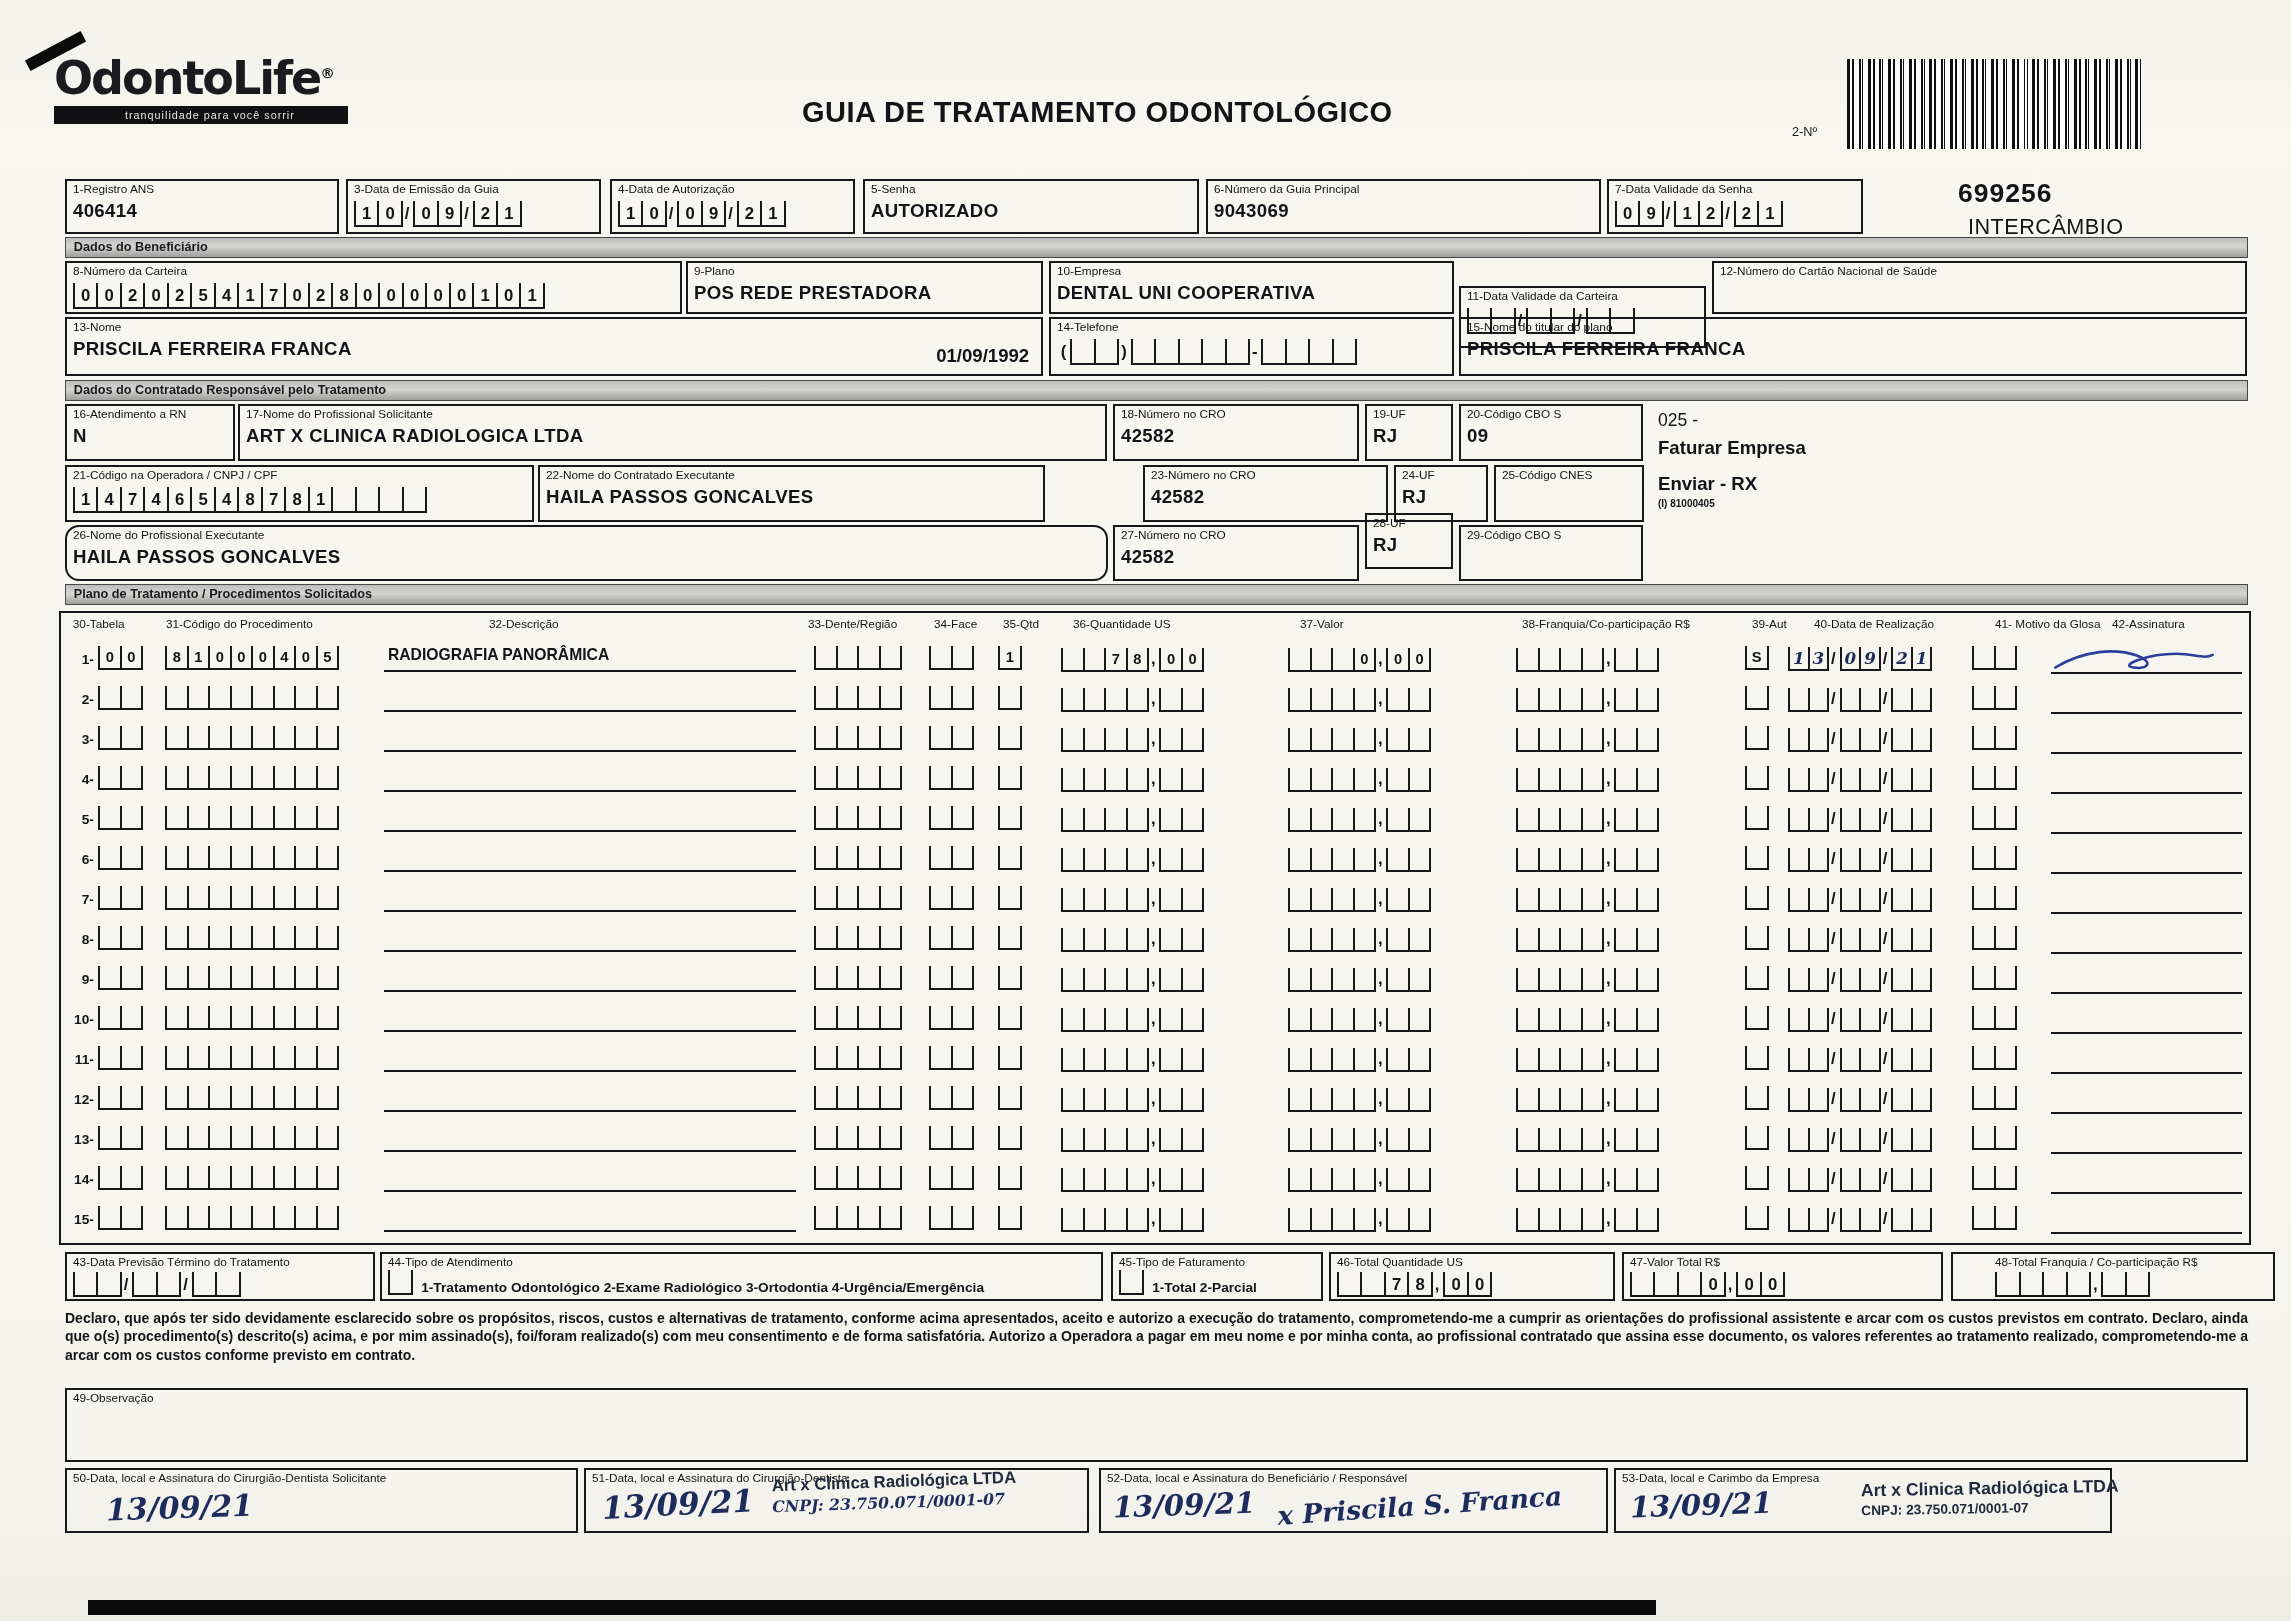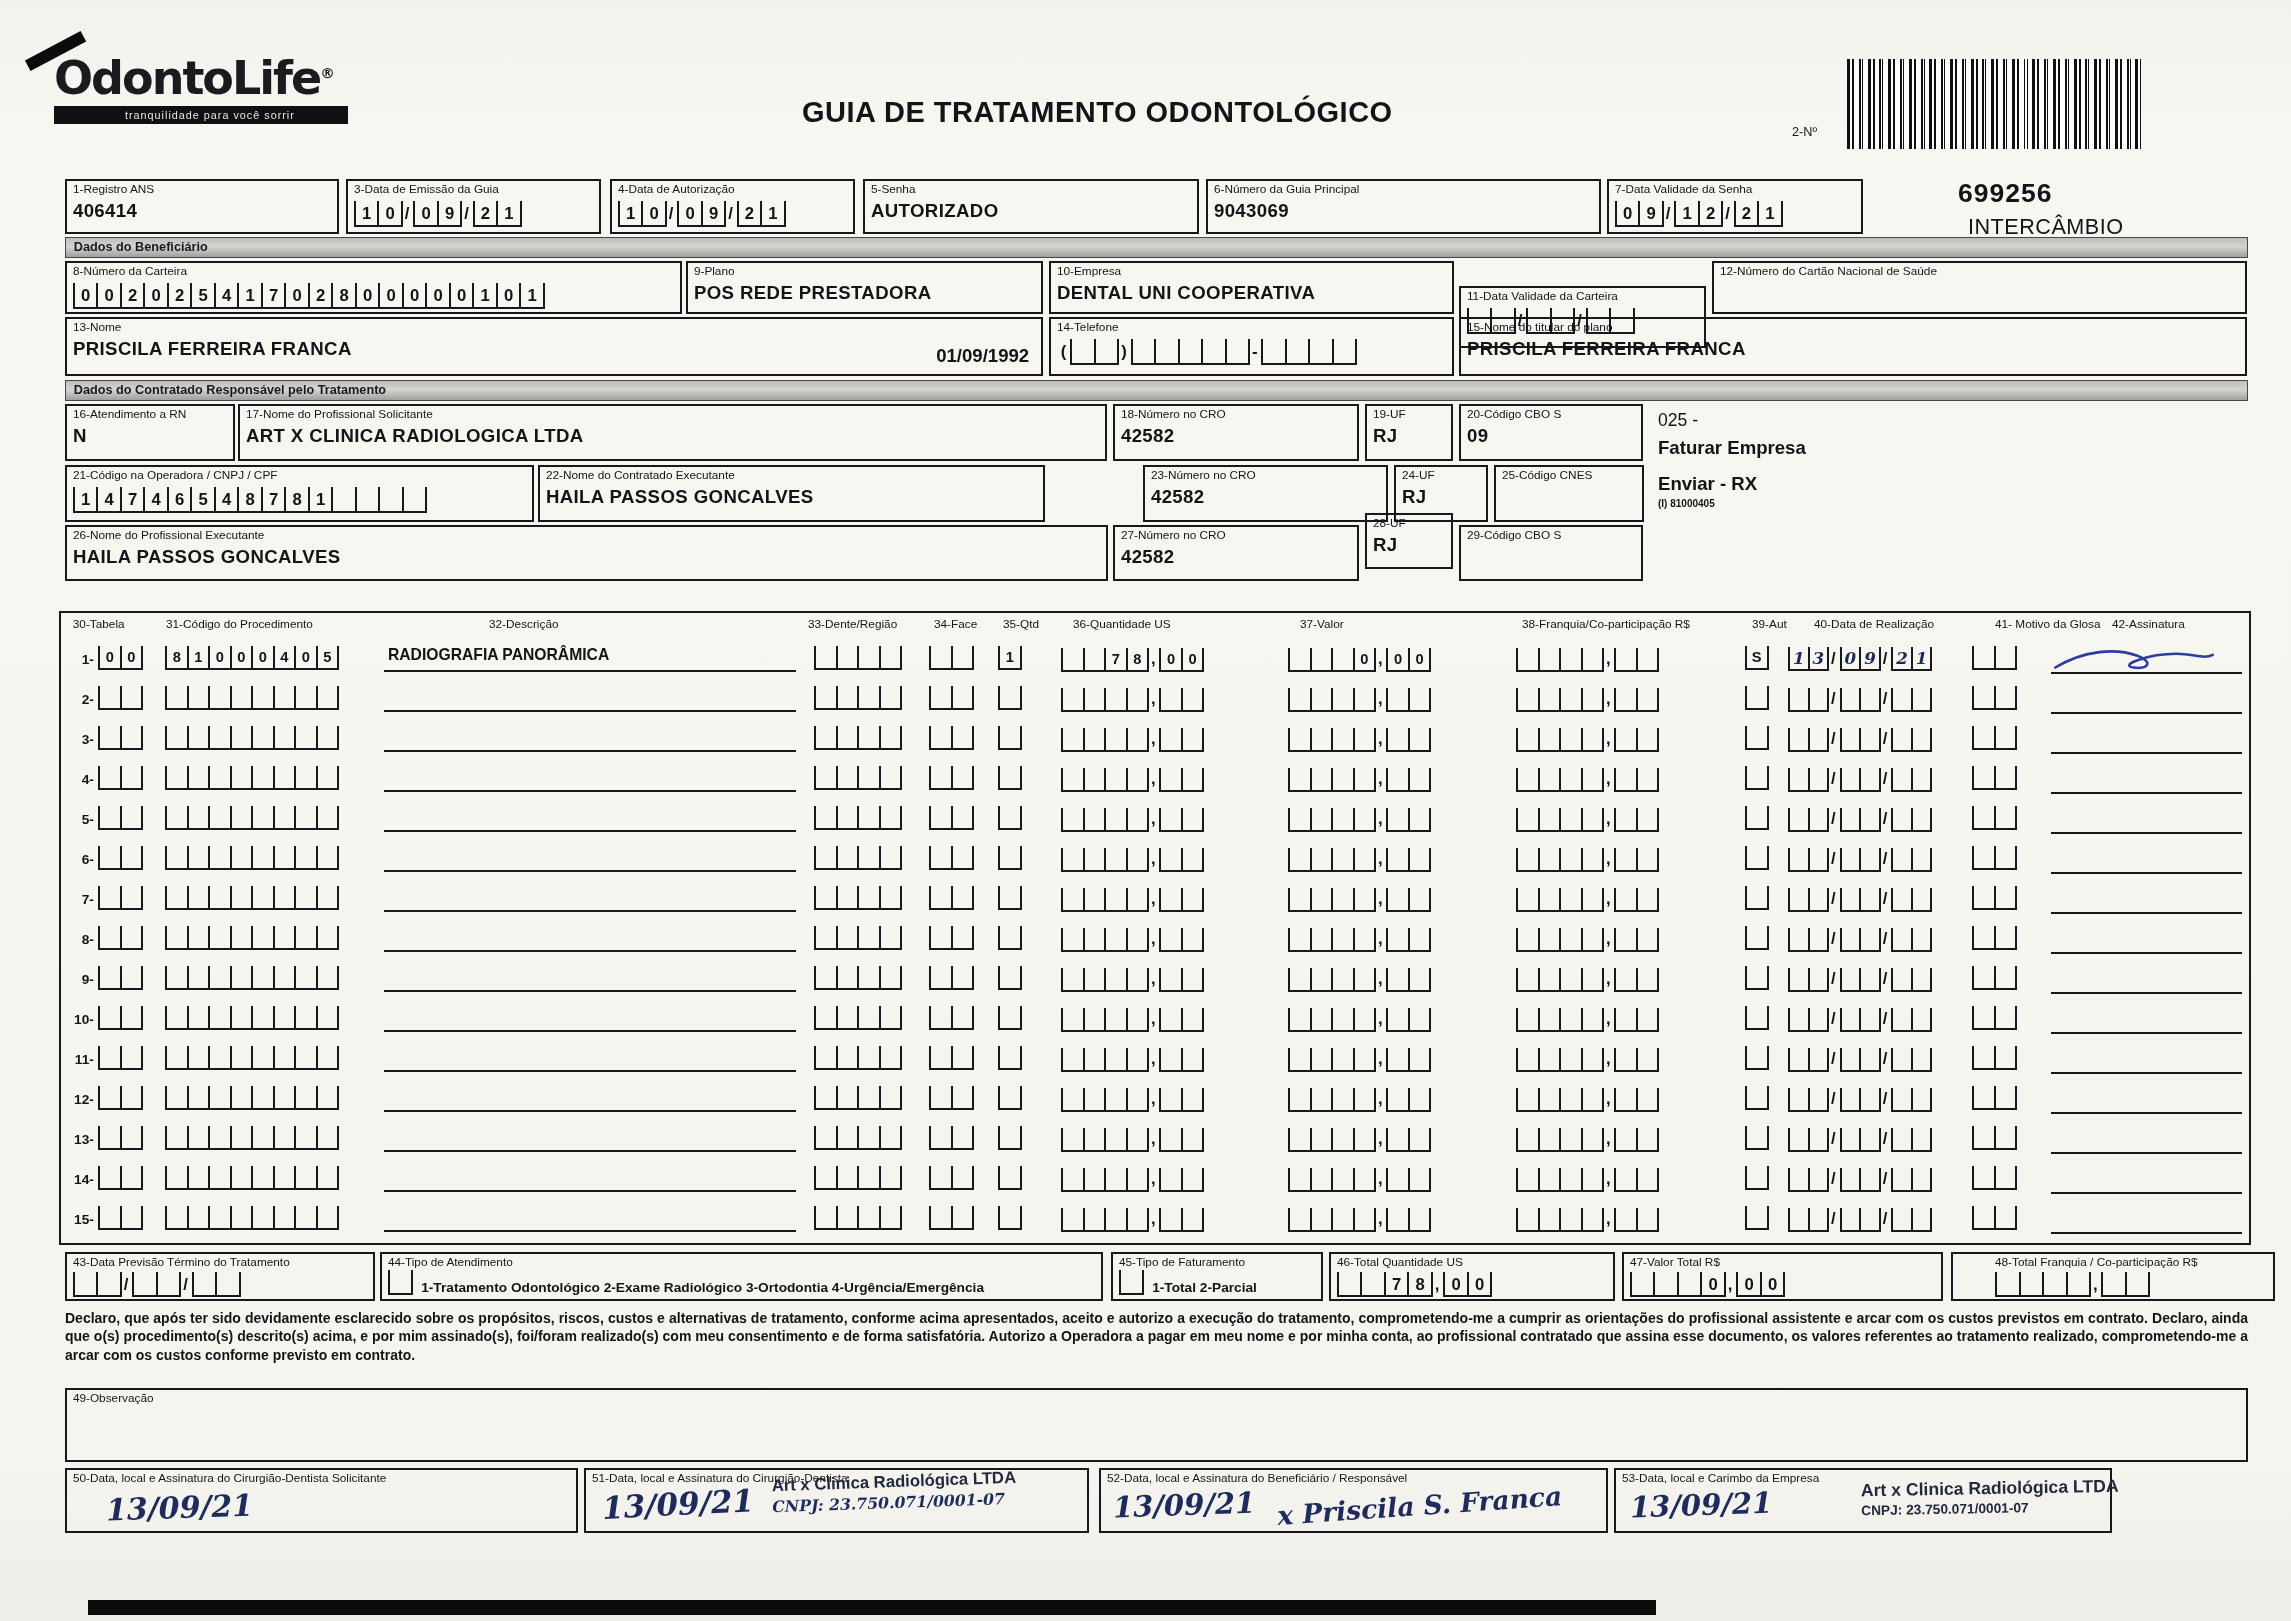--- a/index.html
+++ b/index.html
@@ -260,37 +260,38 @@
   </div>
   <div class="fbox" style="left:1394px;top:465px;width:94px;height:57px;">
     <span class="flabel">24-UF</span>
     <span class="fvalue">RJ</span>
   </div>
   <div class="fbox" style="left:1494px;top:465px;width:150px;height:57px;">
     <span class="flabel">25-Código CNES</span>
     <span class="fvalue"></span>
   </div>
 
-  <div class="fbox" style="left:65px;top:525px;width:1043px;height:56px;">
+  <div class="fbox" style="left:65px;top:525px;width:1043px;height:56px;border-radius:14px;">
     <span class="flabel">26-Nome do Profissional Executante</span>
     <span class="fvalue">HAILA PASSOS GONCALVES</span>
   </div>
   <div class="fbox" style="left:1113px;top:525px;width:246px;height:56px;">
     <span class="flabel">27-Número no CRO</span>
     <span class="fvalue">42582</span>
   </div>
   <div class="fbox" style="left:1365px;top:513px;width:88px;height:56px;">
     <span class="flabel">28-UF</span>
     <span class="fvalue">RJ</span>
   </div>
   <div class="fbox" style="left:1459px;top:525px;width:184px;height:56px;">
     <span class="flabel">29-Código CBO S</span>
     <span class="fvalue"></span>
   </div>
 
+  <div class="secbar" style="left:65px;top:584px;width:2183px;">Plano de Tratamento / Procedimentos Solicitados</div>
 
   <div class="tablebox">
     <span class="phead" style="left:11.8px;">30-Tabela</span>
     <span class="phead" style="left:105px;">31-Código do Procedimento</span>
     <span class="phead" style="left:428px;">32-Descrição</span>
     <span class="phead" style="left:747px;">33-Dente/Região</span>
     <span class="phead" style="left:873px;">34-Face</span>
     <span class="phead" style="left:942px;">35-Qtd</span>
     <span class="phead" style="left:1012px;">36-Quantidade US</span>
     <span class="phead" style="left:1239px;">37-Valor</span>

